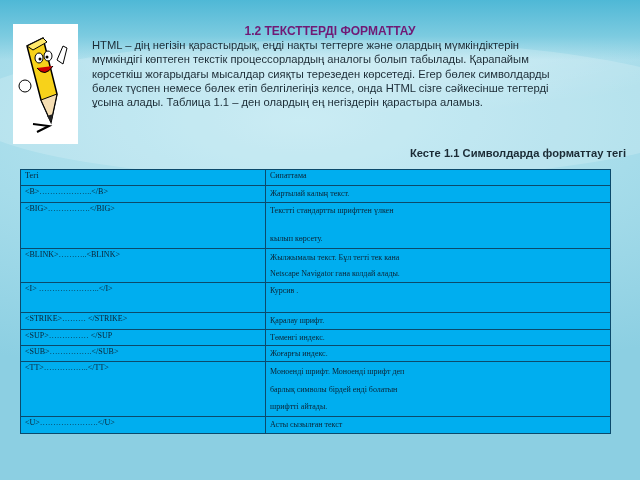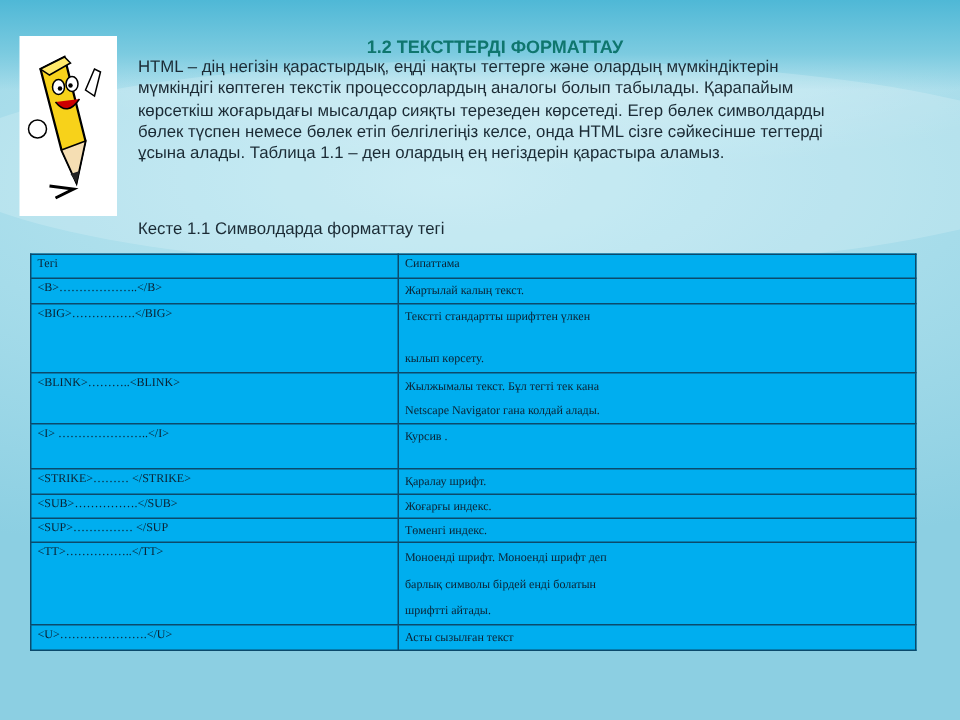--- a/index.html
+++ b/index.html
@@ -8,23 +8,23 @@
     background:
       radial-gradient(ellipse 520px 120px at 380px 30px, rgba(255,255,255,0.35), rgba(255,255,255,0) 70%),
       radial-gradient(ellipse 700px 260px at 300px 120px, #bfe8f2 0%, #a6dcea 50%, #8ccfe2 100%);
   }
   .bg-top{position:absolute;left:0;top:0;width:640px;height:60px;
     background:linear-gradient(180deg,#4fb8d6 0%,#7ccbe0 60%,rgba(140,207,226,0) 100%);}
   .bg-wave{position:absolute;left:-40px;top:40px;width:760px;height:140px;border-radius:50%;
     background:rgba(255,255,255,0.18);}
   .pencil-box{position:absolute;left:13px;top:24px;width:65px;height:120px;background:#fff;}
   .pencil-box svg{display:block;}
-  .heading{position:absolute;left:140px;top:24px;width:380px;text-align:center;font-weight:bold;font-size:12px;color:#0f766e;}
+  .heading{position:absolute;left:140px;top:24px;width:380px;text-align:center;font-weight:bold;font-size:12px;color:#701a75;}
   .para{position:absolute;left:92px;top:38px;width:534px;text-align:left;font-size:11.2px;line-height:14.3px;color:#1b2b35;}
-  .caption{position:absolute;left:92px;top:147px;width:534px;text-align:left;font-size:11.2px;color:#1b2b35;}
+  .caption{position:absolute;left:92px;top:147px;width:534px;text-align:right;font-size:11.2px;color:#1b2b35;font-weight:bold;}
   table.ftable{position:absolute;left:20px;top:169px;width:591px;border-collapse:collapse;
     background:#00aeef;font-family:"Liberation Serif",serif;font-size:8px;color:#0b2233;}
   table.ftable td{border:1px solid #0b4a6c;vertical-align:top;padding:1px 4px 0 4px;}
   td.c1{width:236px;}
   .cell-line{display:block;line-height:14px;white-space:nowrap;font-family:Liberation Serif, serif;}
   .tall3 .cell-line{line-height:17.5px;}
 </style>
 </head>
 <body>
 
@@ -93,29 +93,29 @@
           <span class="cell-line">Курсив .</span>
         </td>
   </tr>
   <tr style="height:17px">
     <td class="c1">&lt;STRIKE&gt;……… &lt;/STRIKE&gt;</td>
     <td>
           <span class="cell-line">Қаралау шрифт.</span>
         </td>
   </tr>
   <tr style="height:16px">
+    <td class="c1">&lt;SUP&gt;…………… &lt;/SUP</td>
+    <td>
+          <span class="cell-line">Төменгі индекс.</span>
+        </td>
+  </tr>
+  <tr style="height:16px">
     <td class="c1">&lt;SUB&gt;…………….&lt;/SUB&gt;</td>
     <td>
           <span class="cell-line">Жоғарғы индекс.</span>
-        </td>
-  </tr>
-  <tr style="height:16px">
-    <td class="c1">&lt;SUP&gt;…………… &lt;/SUP</td>
-    <td>
-          <span class="cell-line">Төменгі индекс.</span>
         </td>
   </tr>
   <tr class="tall3" style="height:51px">
     <td class="c1">&lt;TT&gt;……………..&lt;/TT&gt;</td>
     <td>
       <span class="cell-line">Моноенді шрифт. Моноенді шрифт деп</span>
       <span class="cell-line">барлық символы бірдей енді болатын</span>
       <span class="cell-line">шрифтті айтады.</span>
     </td>
   </tr>

